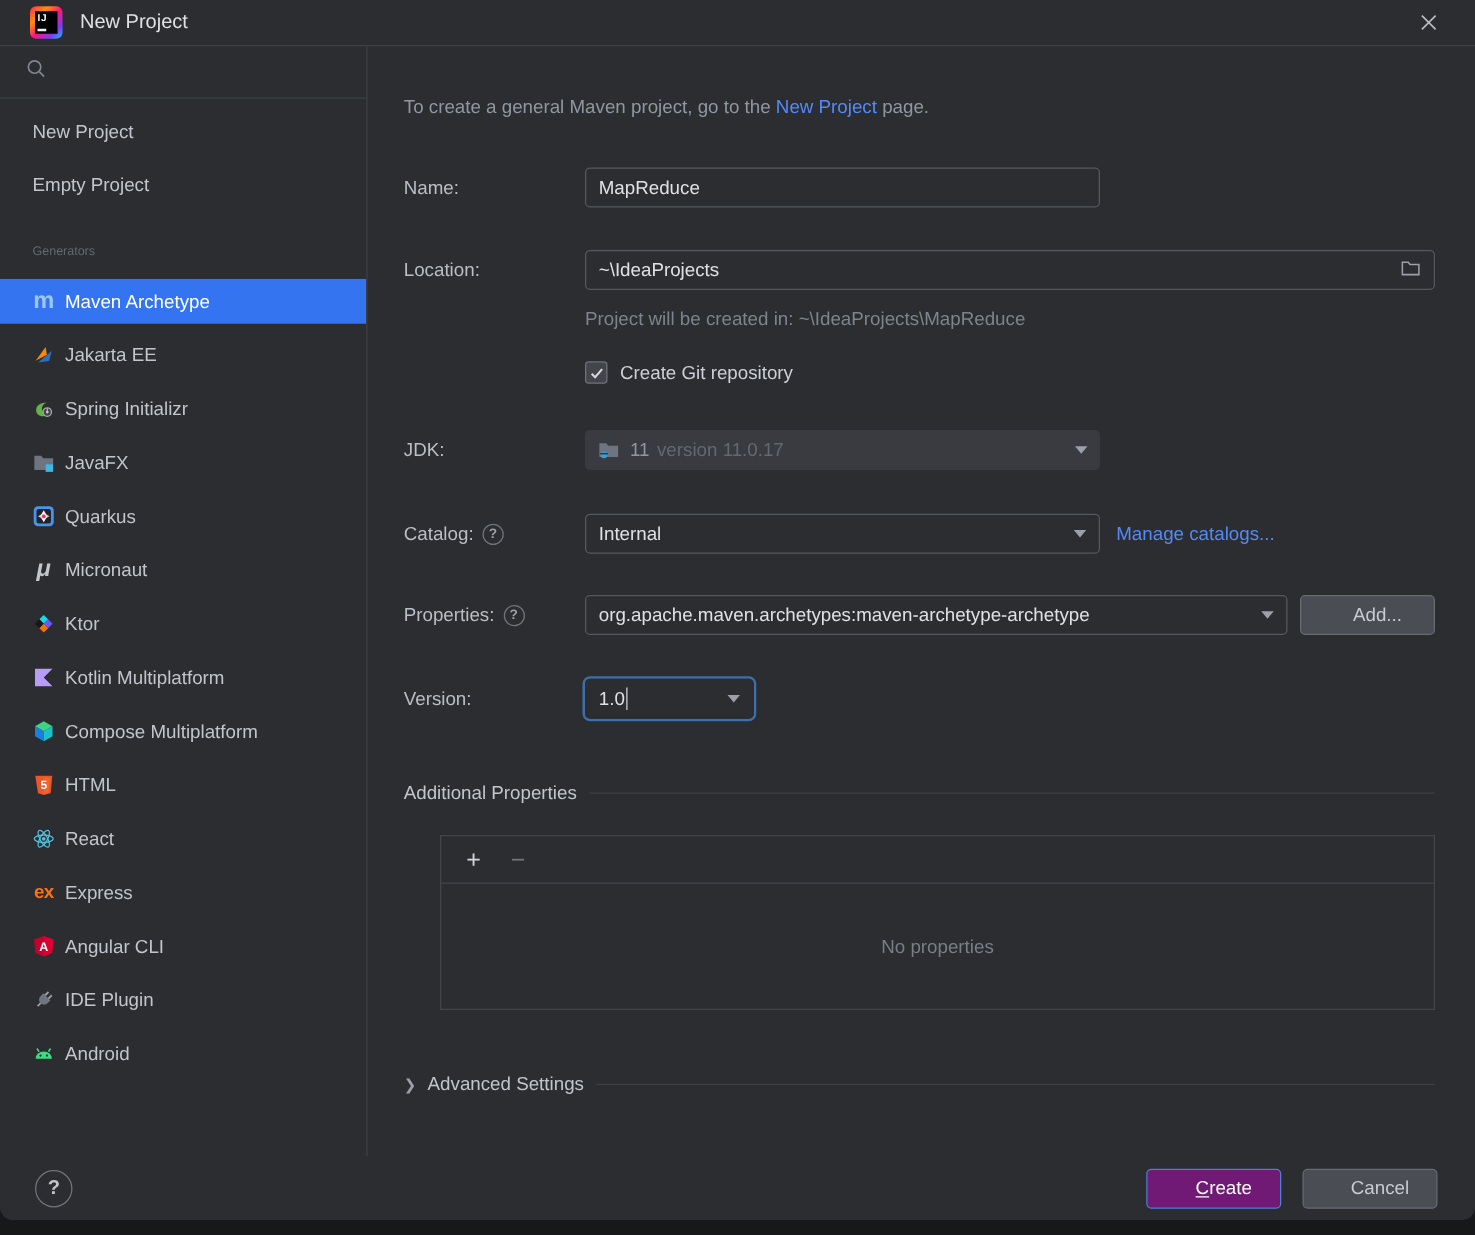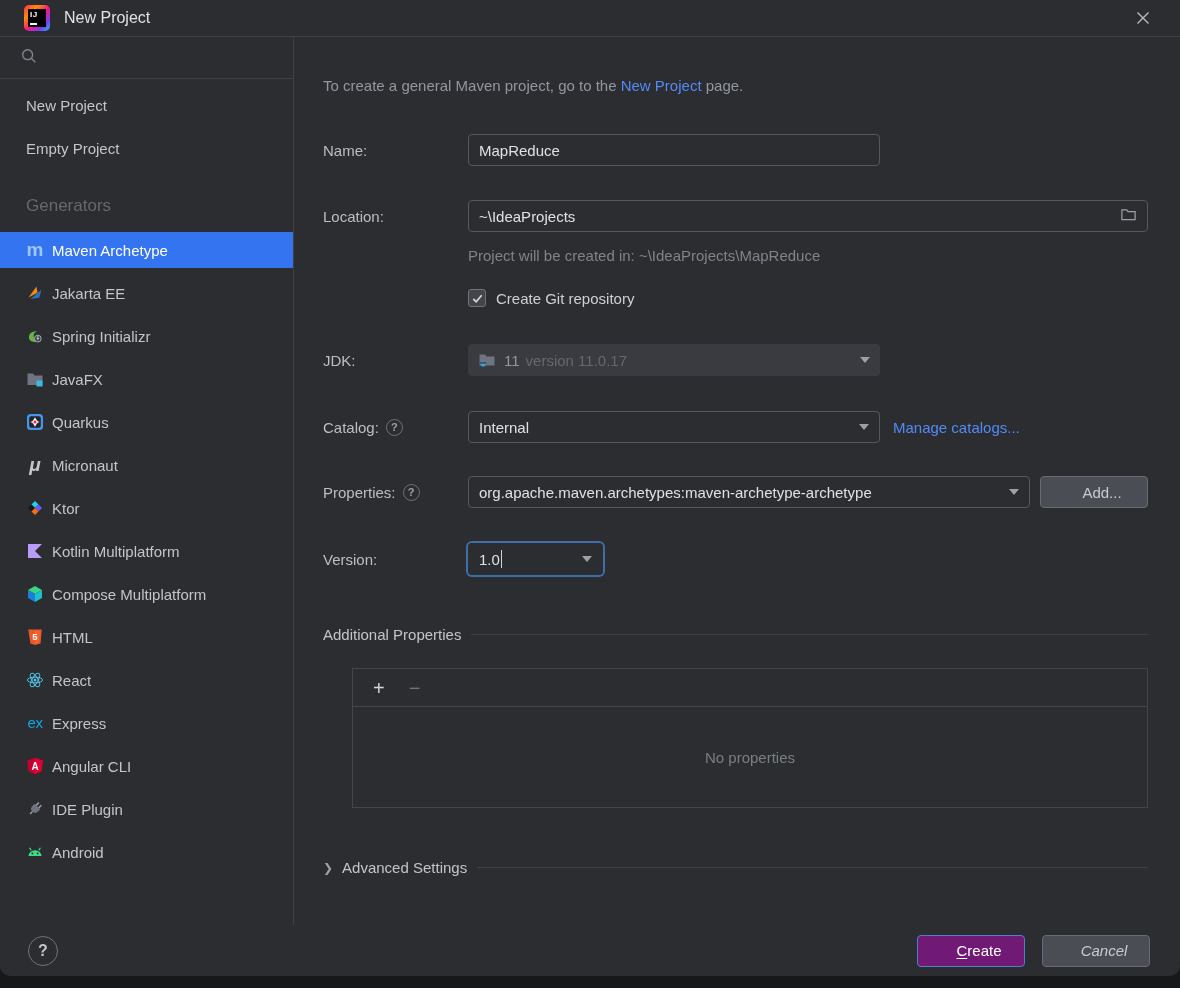--- a/index.html
+++ b/index.html
@@ -19,31 +19,31 @@
   .win-title { margin-left: 14px; font-size: 16px; color: #DFE1E5; }
   .close-btn { position: absolute; right: 26px; top: 7px; width: 22px; height: 22px; display: flex; align-items: center; justify-content: center; cursor: pointer; }
 
   
   .dlg-body { flex: 1; display: flex; min-height: 0; }
   .sidebar { width: 294px; flex: none; border-right: 1px solid #3E4043; display: flex; flex-direction: column; }
   .searchrow { height: 42px; flex: none; border-bottom: 1px solid #3E4043; display: flex; align-items: center; padding-left: 20px; }
   .toplist { padding-top: 7px; }
   .top-item { height: 38px; margin-bottom: 5px; display: flex; align-items: center; padding-left: 26px;
               font-size: 15px; color: #C2C5CB; cursor: pointer; }
-  .section-label { margin: 24px 0 16px 26px; font-size: 17px; color: #64686F; }
+  .section-label { margin: 24px 0 16px 26px; font-size: 10px; color: #64686F; }
   .genlist { flex: 1; overflow: hidden; }
   .gen-item { height: 36px; margin-bottom: 7px; display: flex; align-items: center; padding-left: 26px;
               font-size: 15px; color: #C2C5CB; cursor: pointer; }
   .gen-item.selected { background: #3574F0; color: #FFFFFF; }
   .gi { width: 18px; height: 18px; margin-right: 8px; flex: none; display: flex; align-items: center; justify-content: center; }
   .gi svg { width: 18px; height: 18px; }
   .ic-maven { color: #5FA8E8; font-weight: 700; font-size: 19px; line-height: 18px; }
   .gen-item.selected .ic-maven { color: #9CC7F5; }
   .ic-mu { color: #C3C6CB; font-style: italic; font-weight: 700; font-size: 19px; line-height: 18px; }
-  .ic-ex { color: #0ea5e9; font-weight: 400; font-size: 15px; letter-spacing: -0.5px; line-height: 18px; }
+  .ic-ex { color: #f97316; font-weight: 700; font-size: 15px; letter-spacing: -0.5px; line-height: 18px; }
 
   
   .main { flex: 1; position: relative; }
   .row { position: absolute; left: 29px; right: 32px; display: flex; align-items: center; }
   .banner { top: 40px; font-size: 15px; color: #9296A0; }
   .banner a { color: #548AF7; text-decoration: none; cursor: pointer; }
   .flabel { width: 145px; flex: none; font-size: 15px; color: #BBBEC4; display: flex; align-items: center; gap: 7px; }
   .helpq { width: 17px; height: 17px; border-radius: 50%; border: 1.4px solid #6F737A; color: #9DA0A8;
            font-size: 11px; font-weight: 700; display: inline-flex; align-items: center; justify-content: center; cursor: pointer; }
   .tfield { height: 32px; border: 1px solid #55585E; border-radius: 4px; background: transparent;
@@ -73,21 +73,21 @@
   .tb-plus { color: #D3D5DA; font-size: 20px; font-weight: 400; cursor: pointer; line-height: 20px; }
   .tb-minus { color: #70747B; font-size: 20px; cursor: pointer; line-height: 20px; }
   .props-empty { height: 101px; display: flex; align-items: center; justify-content: center; font-size: 15px; color: #7A7E85; }
 
   
   .footer { height: 51px; flex: none; display: flex; align-items: center; padding: 0 30px 0 28px; }
   .help-btn { width: 30px; height: 30px; border-radius: 50%; border: 1.6px solid #6F737A; color: #C2C5CA;
               font-size: 16px; font-weight: 700; display: flex; align-items: center; justify-content: center; cursor: pointer; }
   .footer-spacer { flex: 1; }
   .footer .btn { width: 108px; }
-  .footer .btn + .btn { margin-left: 17px; font-style: italic; }
+  .footer .btn + .btn { margin-left: 17px; }
   .btn.primary u { text-underline-offset: 2px; }
 </style>
 </head>
 <body>
 
 <div class="screen">
   <div class="dialog">
 
     <div class="titlebar">
       <div class="logo">

